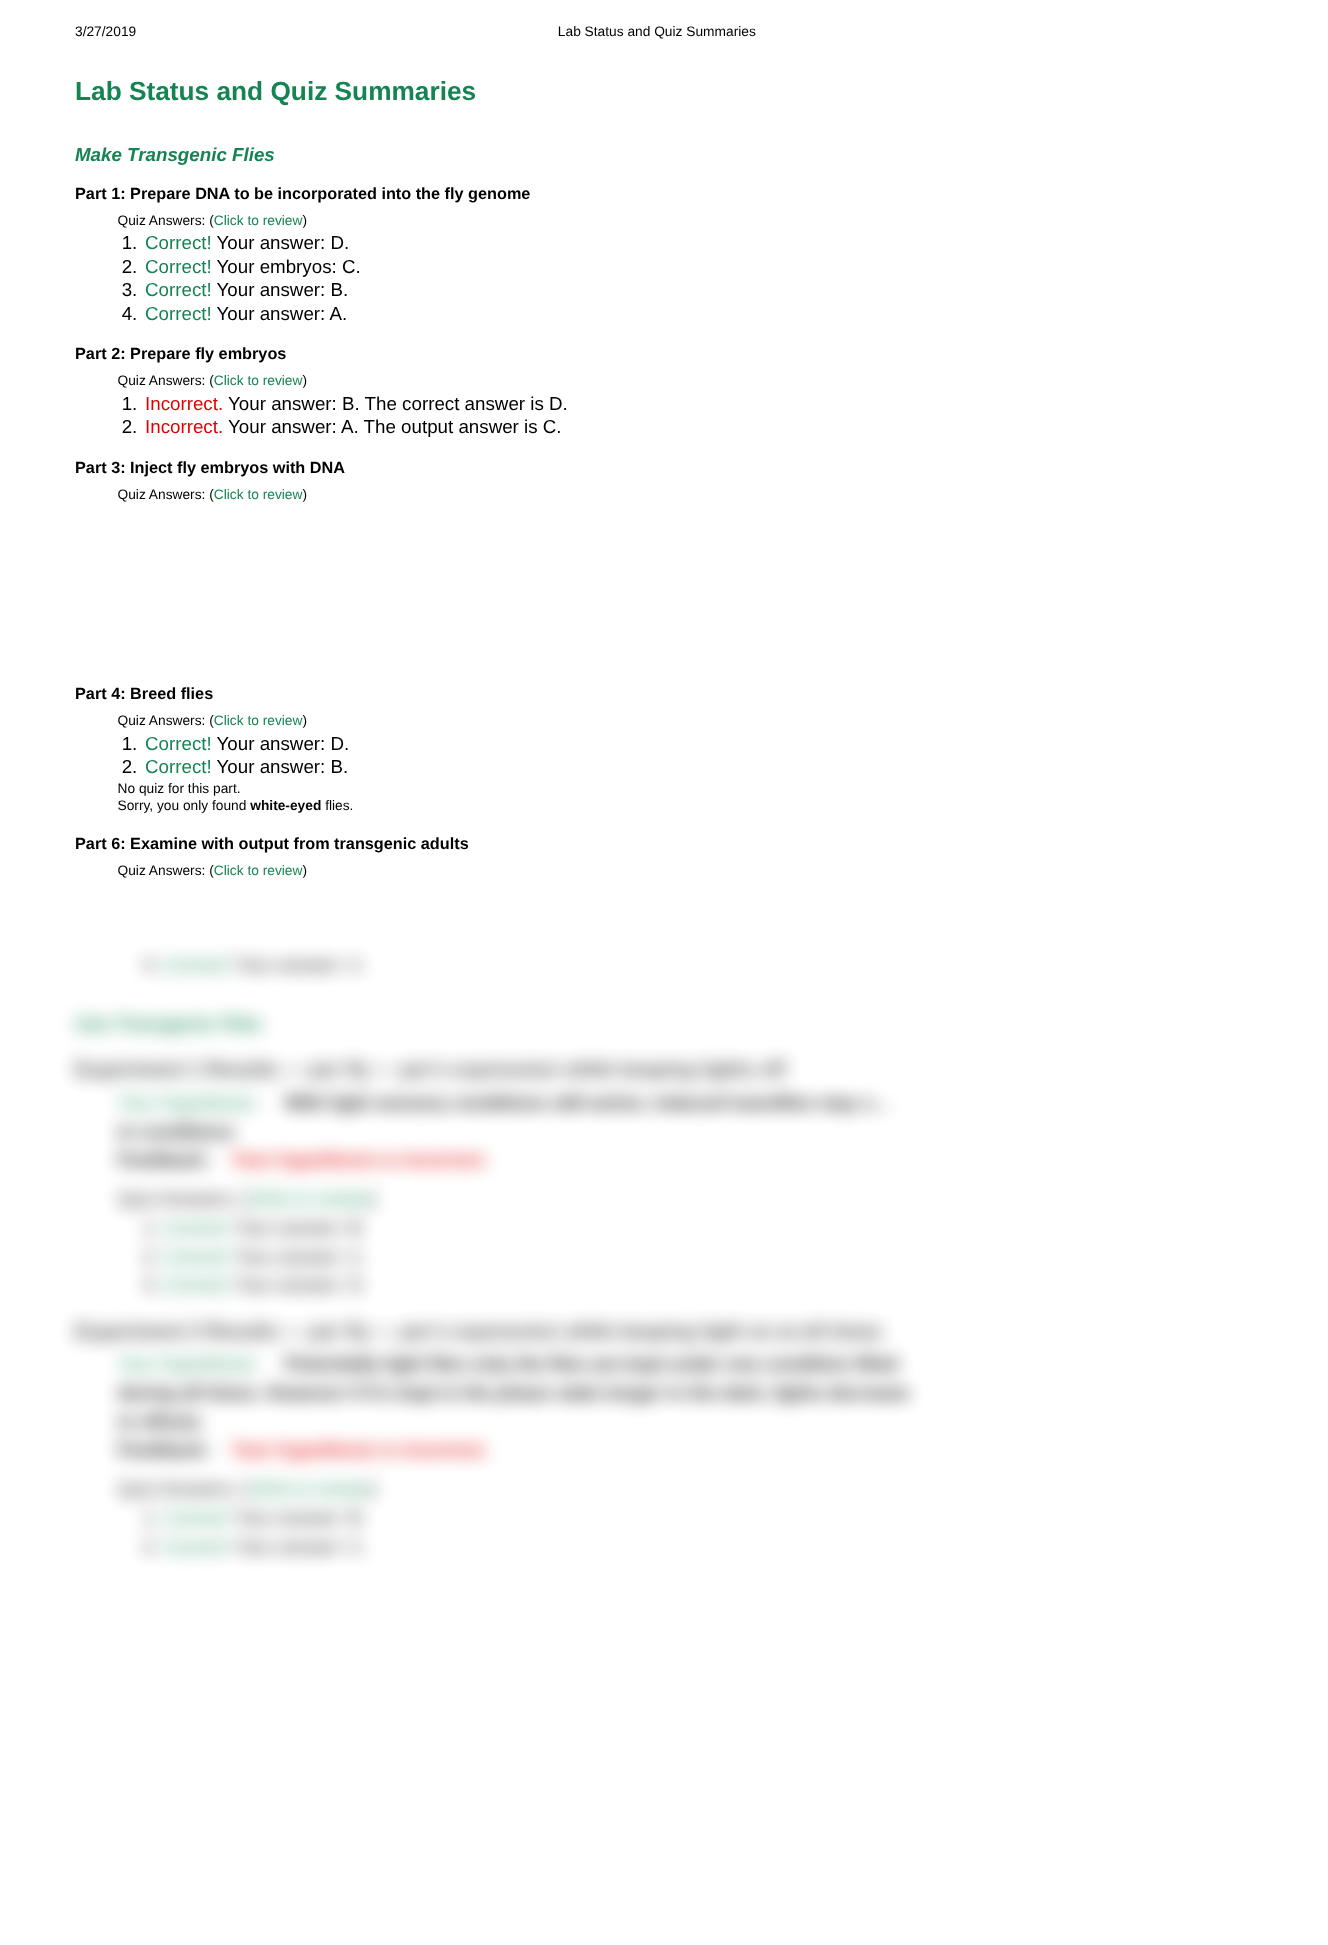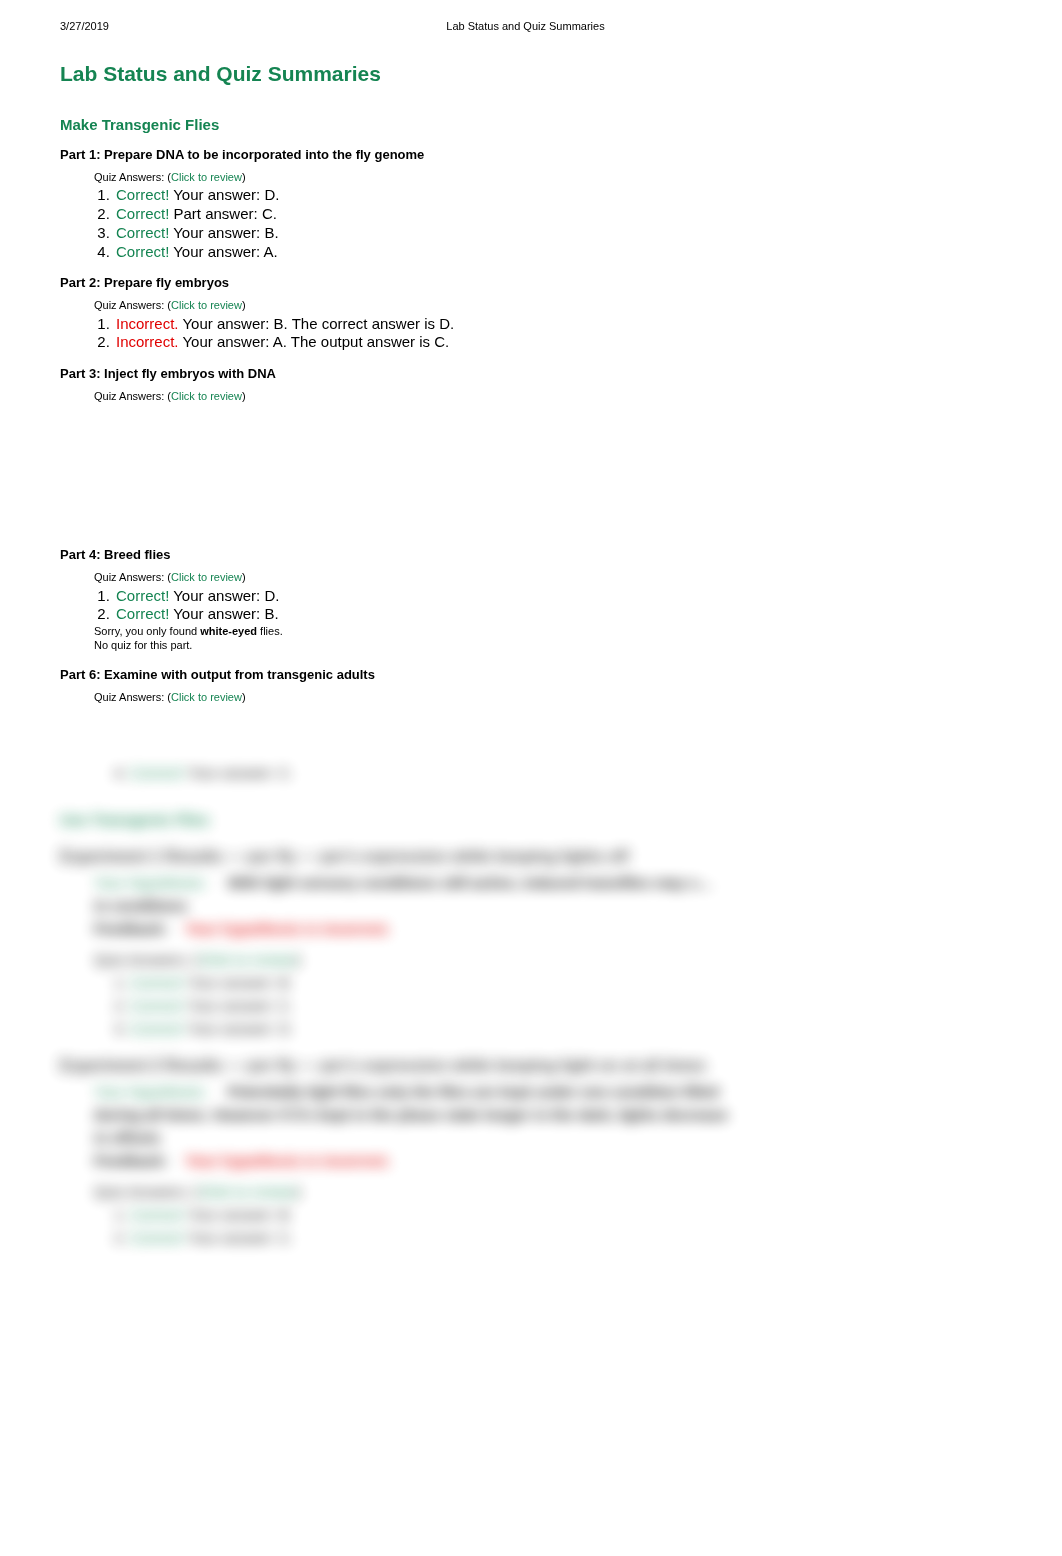--- a/index.html
+++ b/index.html
@@ -29,20 +29,21 @@
     color: #158452;
     font-size: 21px;
     font-weight: bold;
     margin: 0 0 30px 0;
   }
   h2.section-title {
     color: #158452;
     font-size: 15px;
     font-weight: bold;
     margin: 0 0 14px 0;
+    font-style: italic;
   }
   h3.part-heading {
     color: #000;
     font-size: 13px;
     font-weight: bold;
     margin: 14px 0 8px 0;
   }
   .indent {
     padding-left: 34px;
     font-size: 11px;
@@ -99,21 +100,21 @@
 
   <h2 class="section-title">Make Transgenic Flies</h2>
 
   <div id="parts-container">
       <h3 class="part-heading">Part 1: Prepare DNA to be incorporated into the fly genome</h3>
       <div class="indent">
         <div><span class="quiz-label">Quiz Answers: (</span><span class="review-link">Click to review</span><span class="quiz-label">)</span></div>
       </div>
       <ol class="answers">
         <li><span class="correct">Correct!</span><span> Your answer: D.</span></li>
-        <li><span class="correct">Correct!</span><span> Part answer: C.</span></li>
+        <li><span class="correct">Correct!</span><span> Your embryos: C.</span></li>
         <li><span class="correct">Correct!</span><span> Your answer: B.</span></li>
         <li><span class="correct">Correct!</span><span> Your answer: A.</span></li>
       </ol>
       <h3 class="part-heading">Part 2: Prepare fly embryos</h3>
       <div class="indent">
         <div><span class="quiz-label">Quiz Answers: (</span><span class="review-link">Click to review</span><span class="quiz-label">)</span></div>
       </div>
       <ol class="answers">
         <li><span class="incorrect">Incorrect.</span><span> Your answer: B.</span><span> The correct answer is D.</span></li>
         <li><span class="incorrect">Incorrect.</span><span> Your answer: A.</span><span> The output answer is C.</span></li>
@@ -125,22 +126,22 @@
       <div class="gap"></div>
       <h3 class="part-heading">Part 4: Breed flies</h3>
       <div class="indent">
         <div><span class="quiz-label">Quiz Answers: (</span><span class="review-link">Click to review</span><span class="quiz-label">)</span></div>
       </div>
       <ol class="answers">
         <li><span class="correct">Correct!</span><span> Your answer: D.</span></li>
         <li><span class="correct">Correct!</span><span> Your answer: B.</span></li>
       </ol>
       <div class="indent">
+        <div><span>No quiz for this part.</span></div>
         <div><span>Sorry, you only found </span><b>white-eyed</b><span> flies.</span></div>
-        <div><span>No quiz for this part.</span></div>
       </div>
       <h3 class="part-heading">Part 6: Examine with output from transgenic adults</h3>
       <div class="indent">
         <div><span class="quiz-label">Quiz Answers: (</span><span class="review-link">Click to review</span><span class="quiz-label">)</span></div>
       </div>
     </div>
 
   <div class="blur-zone">
     <div class="line ind2">
       <span>4.</span>

